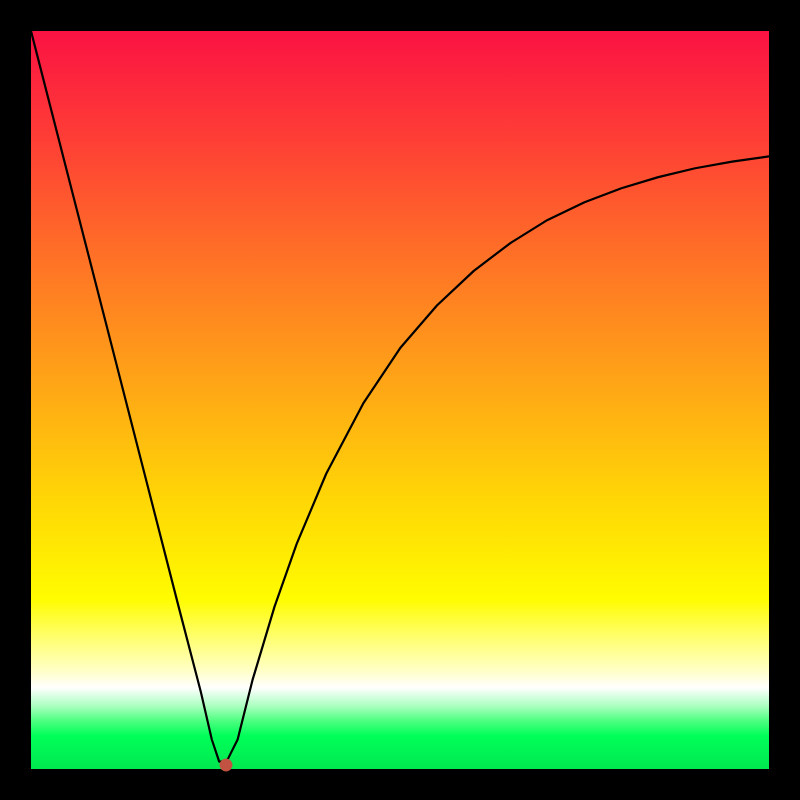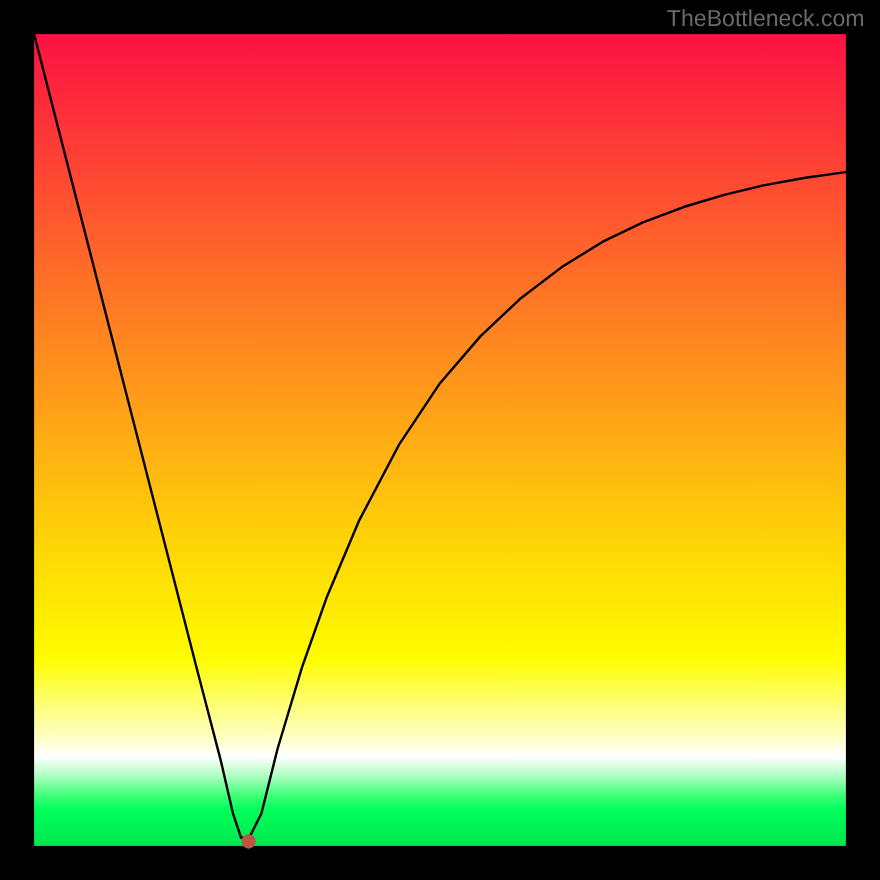--- a/index.html
+++ b/index.html
@@ -64,20 +64,19 @@
     border-radius: 50%;
     background: #c25343;
     transform: translate(-50%, -50%);
     z-index: 3;
   }
 </style>
 </head>
 <body>
 
 <div class="frame">
-  <div class="watermark">TheBottleneck.com</div>
   <div class="plot">
     <svg class="curve" viewBox="0 0 738 738" preserveAspectRatio="none">
       <path id="curve-path" fill="none" stroke="#000" stroke-width="2.2" stroke-linejoin="round" stroke-linecap="round" d="M0.00 0.00 L36.90 143.91 L73.80 287.82 L110.70 431.73 L147.60 575.64 L169.74 660.51 L180.81 708.48 L188.19 730.62 L195.57 730.62 L206.64 708.48 L221.40 649.44 L243.54 575.64 L265.68 512.91 L295.20 442.80 L332.10 372.69 L369.00 317.34 L405.90 274.54 L442.80 239.85 L479.70 211.81 L516.60 188.93 L553.50 171.22 L590.40 157.19 L627.30 146.12 L664.20 137.27 L701.10 130.63 L738.00 125.46"></path>
     </svg>
     <div class="dot" id="marker-dot" style="left: 194.832px; top: 734.31px; background: rgb(194, 83, 67);"></div>
   </div>
 </div>
 
 </body></html>

